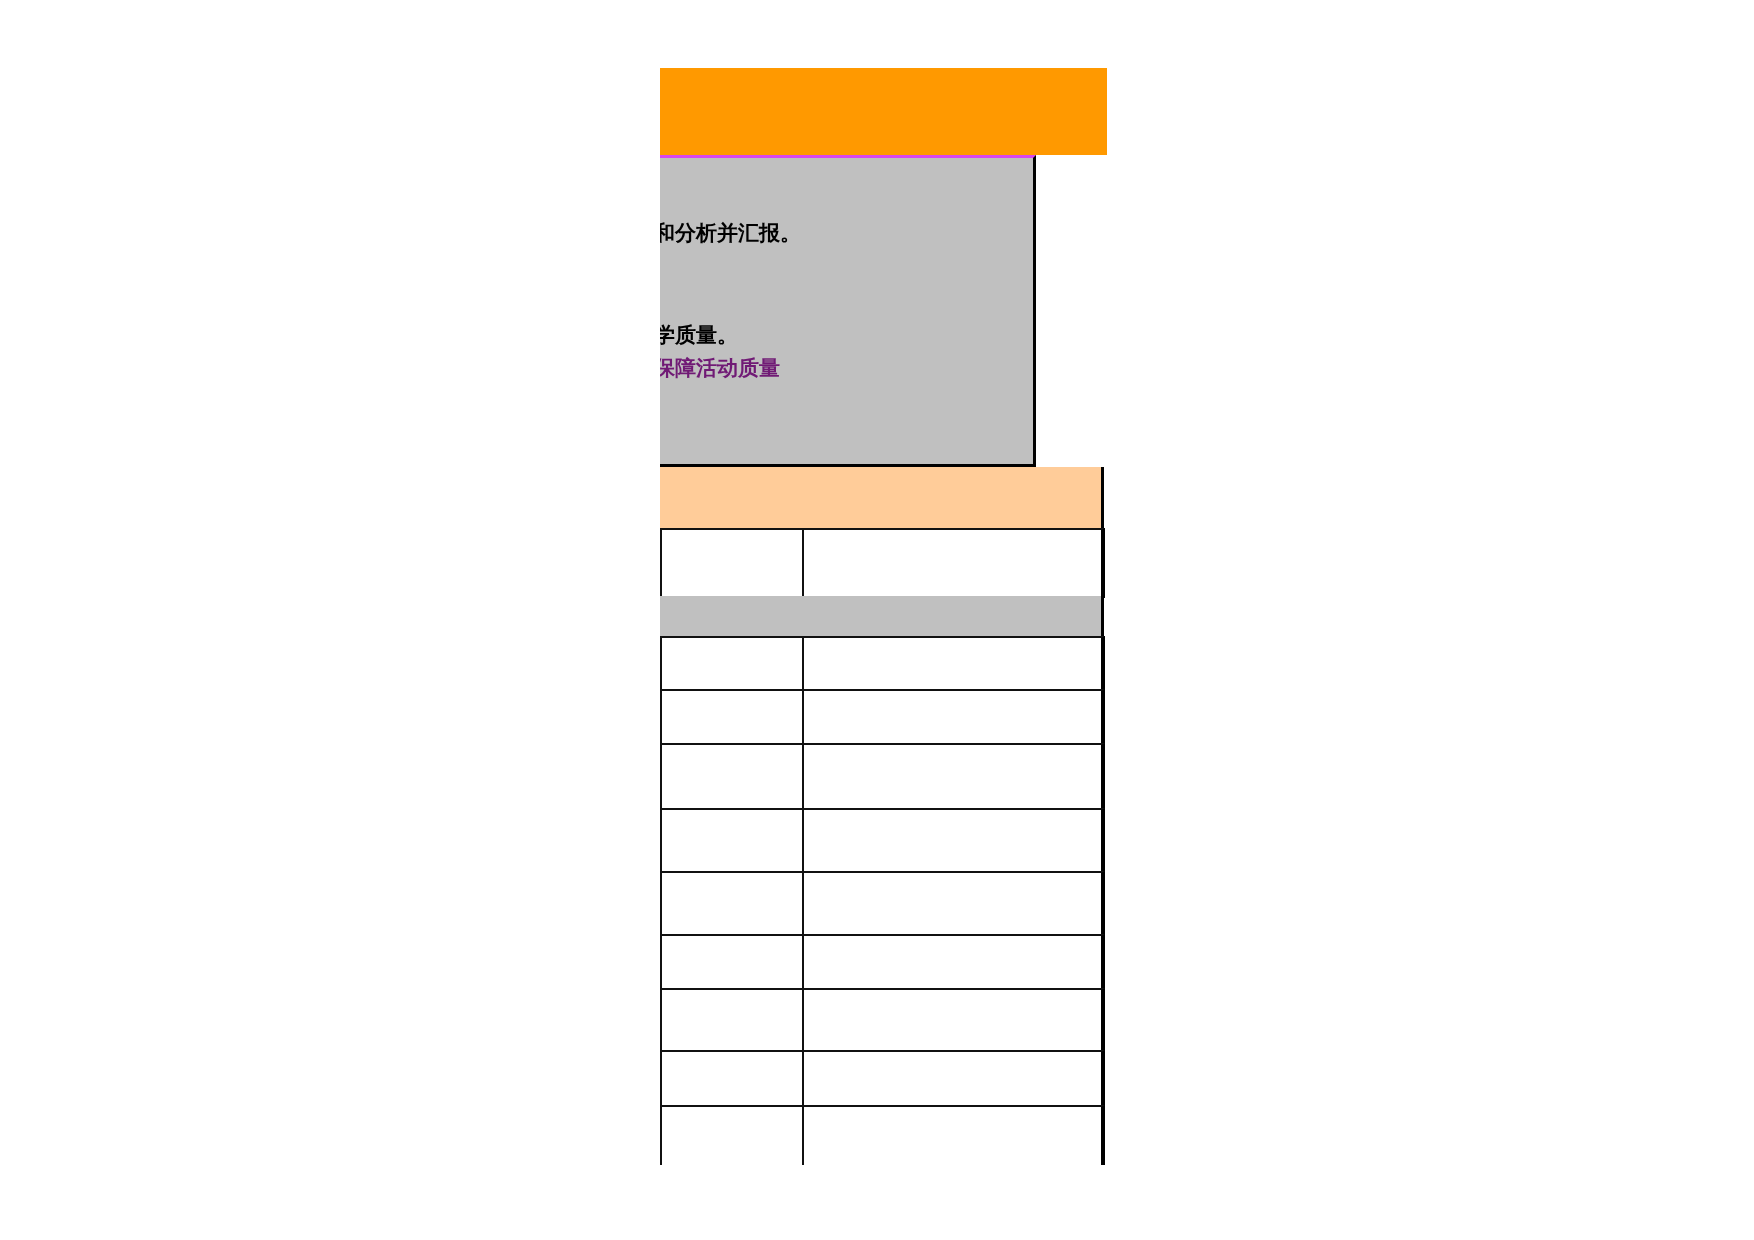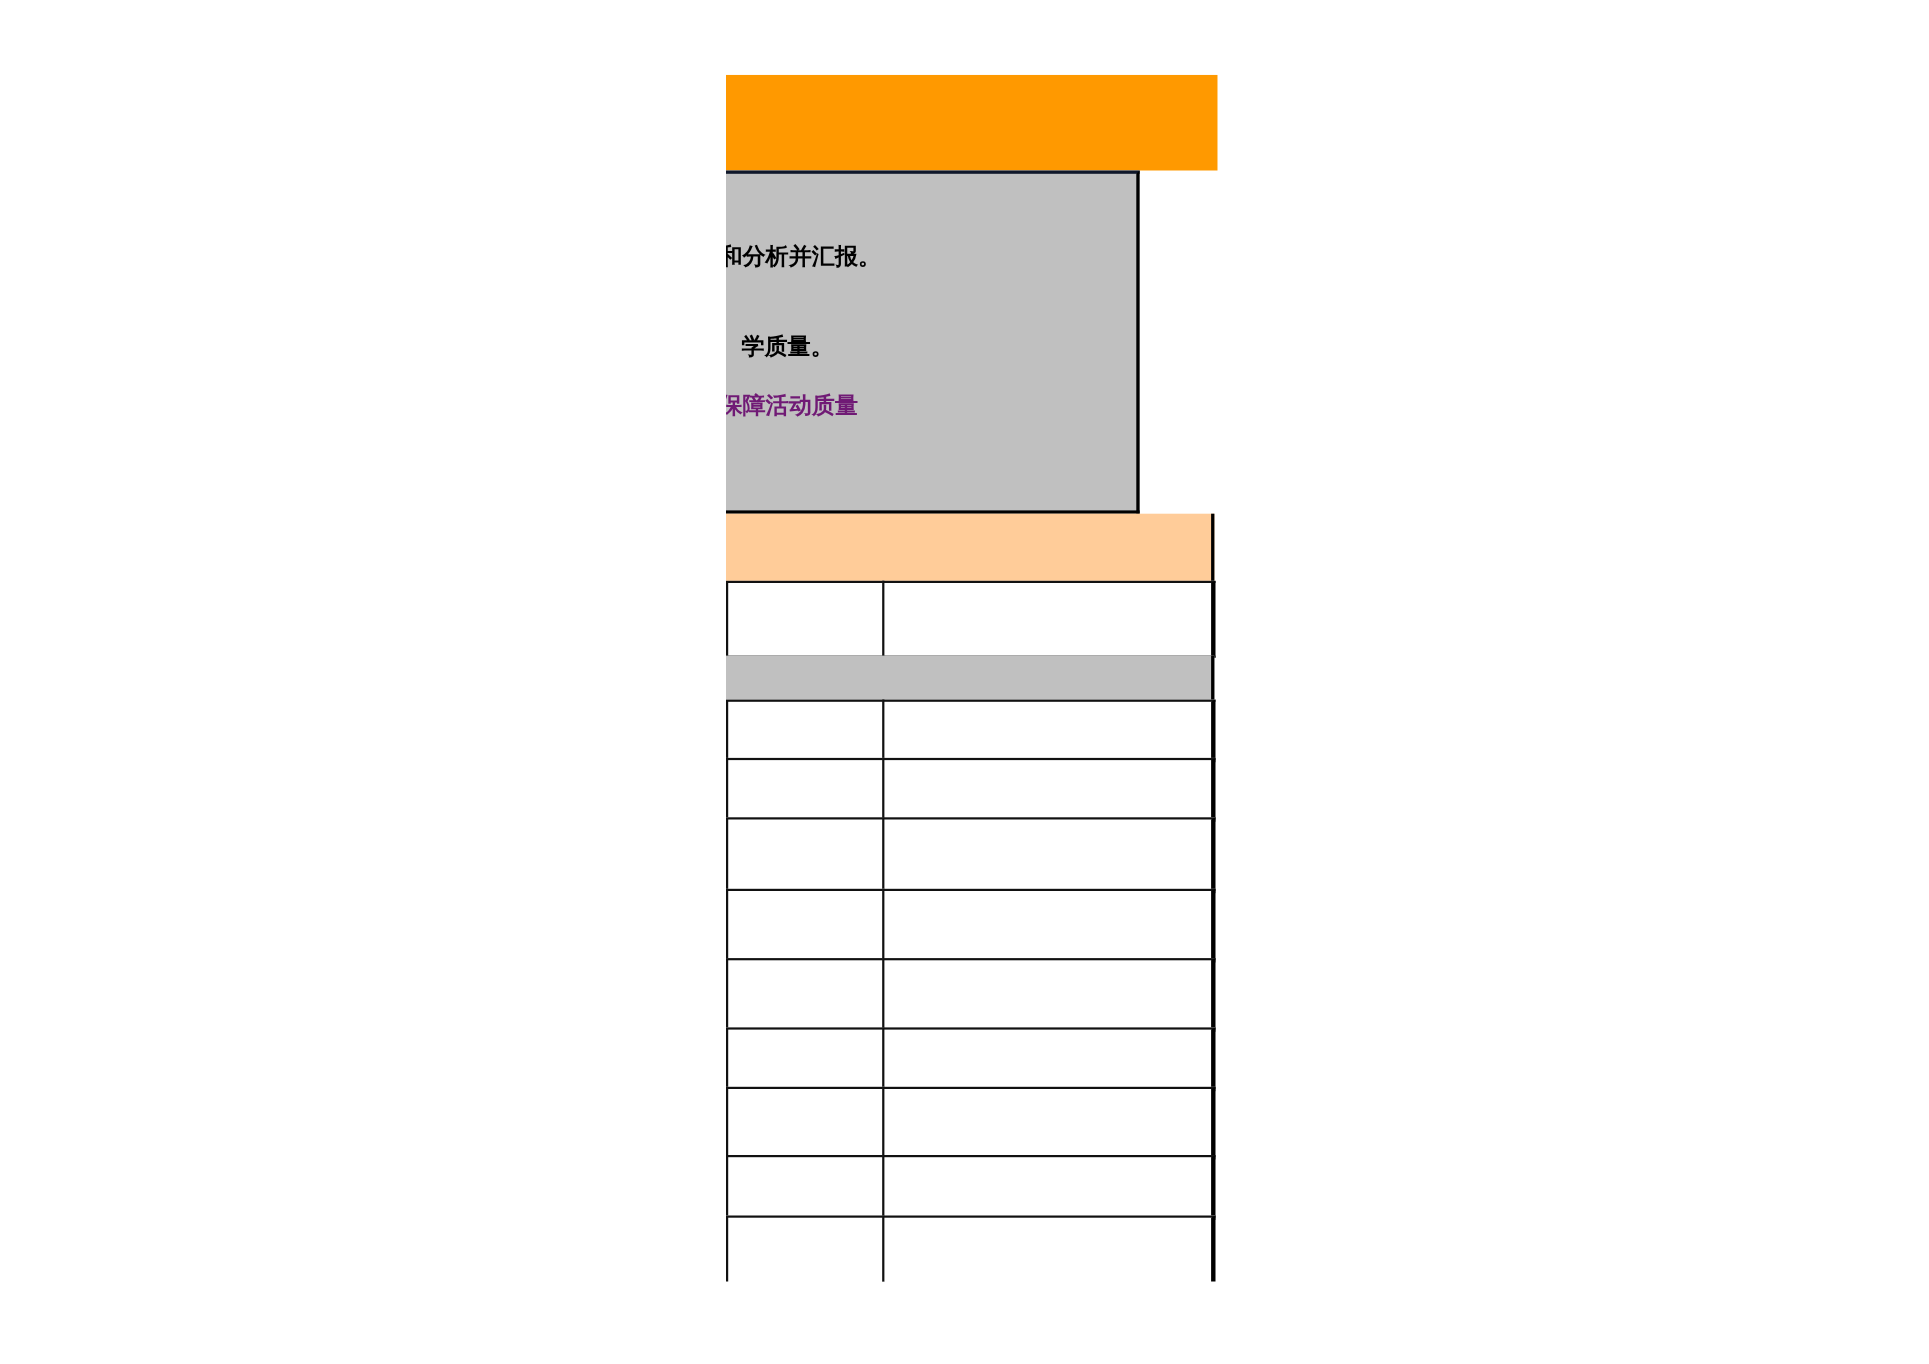--- a/index.html
+++ b/index.html
@@ -1,37 +1,37 @@
 <!DOCTYPE html>
 <html><head>
 <meta charset="utf-8">
 <style>
   html,body{margin:0;padding:0;background:#ffffff;}
   body{width:1754px;height:1240px;position:relative;overflow:hidden;font-family:"DejaVu Sans","Liberation Sans",sans-serif;}
   .sheet{position:absolute;left:660px;top:68px;width:447px;height:1097px;overflow:hidden;}
   .title-band{position:absolute;left:0;top:0;width:447px;height:87px;background:#FF9900;}
-  .info-box{position:absolute;left:0;top:87px;width:376px;height:309px;background:#C0C0C0;border-top:3px solid #0f172a;border-right:3px solid #000;border-bottom:3px solid #000;box-sizing:border-box;height:312px;}
+  .info-box{position:absolute;left:0;top:87px;width:376px;height:309px;background:#C0C0C0;border-top:3px solid #d946ef;border-right:3px solid #000;border-bottom:3px solid #000;box-sizing:border-box;height:312px;}
   .info-line{position:absolute;left:-6px;white-space:nowrap;font-size:21px;font-weight:bold;line-height:26px;color:#000;}
   .info-line.red{color:#701a75;}
   .section-band{position:absolute;left:0;top:399px;width:444px;height:63px;background:#FFCC99;border-right:3px solid #000;box-sizing:border-box;}
   .row{position:absolute;left:0;width:447px;box-sizing:border-box;display:flex;}
   .cell{box-sizing:border-box;border:2px solid #111;border-left-width:2px;background:#fff;margin-top:-2px;}
   .cell.c1{width:144px;}
   .cell.c2{width:303px;margin-left:-2px;border-right:4px solid #000;}
   .sub-band{position:absolute;left:0;width:444px;background:#C0C0C0;border-right:3px solid #000;box-sizing:border-box;}
 </style>
 </head>
 <body>
 
 <div class="sheet">
   <div class="title-band"></div>
 
   <div class="info-box">
     <div class="info-line" style="top:62px;">和分析并汇报。</div>
-    <div class="info-line" style="top:144px;margin-left:20px;">学质量。</div>
+    <div class="info-line" style="top:164px;">学质量。</div>
     <div class="info-line red" style="top:197px;">保障活动质量</div>
   </div>
 
   <div class="section-band"></div>
 
   <div class="row" style="top:395px;height:67px;top:394px;"></div>
   <div class="row" style="top:395px;height:0;"></div>
 
   <div class="row" style="top:394px;height:0;"></div>
 

